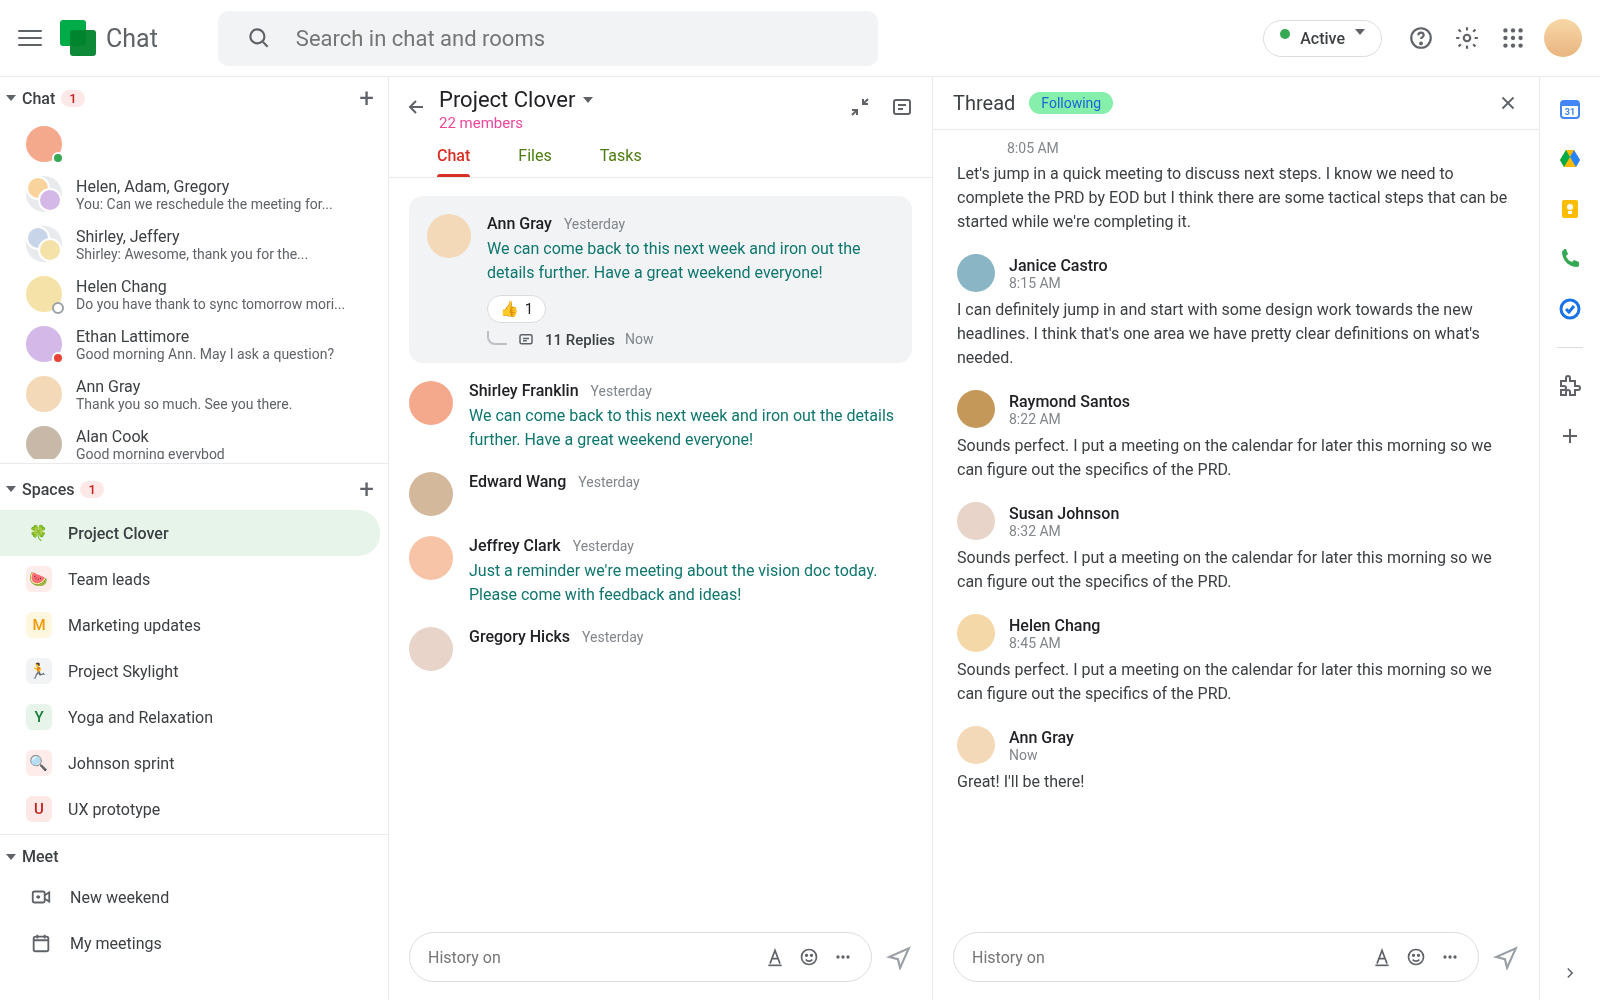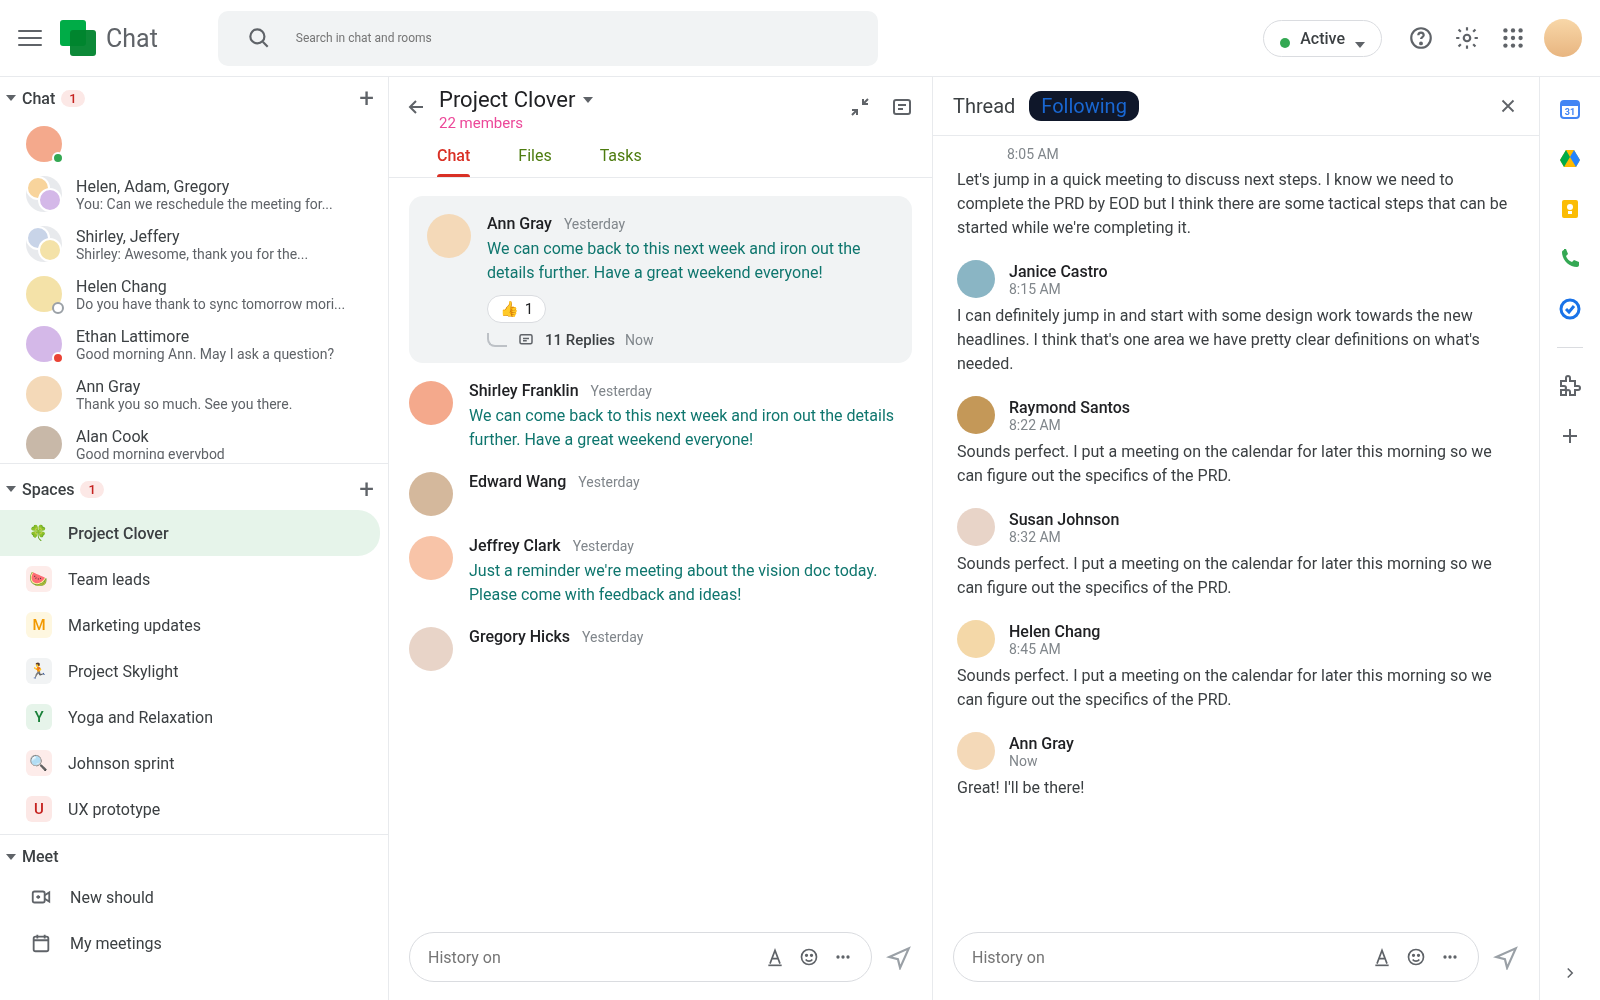--- a/index.html
+++ b/index.html
@@ -6,23 +6,23 @@
 body{background:#fff;color:#202124;font-size:14px;overflow:hidden;width:1600px;height:1000px}
 .app{display:flex;flex-direction:column;height:1000px}
 .topbar{display:flex;align-items:center;height:77px;padding:0 18px;border-bottom:1px solid #e8eaed}
 .hamburger{width:24px;height:24px;cursor:pointer;margin-right:18px;display:flex;flex-direction:column;justify-content:center;gap:5px}
 .hamburger span{display:block;height:2px;background:#5f6368;border-radius:2px}
 .logo{width:36px;height:36px;position:relative;margin-right:10px}
 .logo .sq1{position:absolute;width:26px;height:26px;background:#00ac47;border-radius:3px;top:0;left:0}
 .logo .sq2{position:absolute;width:26px;height:26px;background:#00832d;border-radius:3px;bottom:0;right:0;opacity:.95}
 .app-title{font-size:25px;color:#5f6368;font-weight:400;margin-right:60px}
 .searchbar{flex:0 0 660px;height:55px;background:#f1f3f4;border-radius:10px;display:flex;align-items:center;padding:0 18px;gap:14px}
-.searchbar input{border:none;background:transparent;outline:none;font-size:12px;color:#5f6368;flex:1}
+.searchbar input{border:none;background:transparent;outline:none;font-size:22px;color:#5f6368;flex:1}
 .spacer{flex:1}
-.status-pill{display:flex;align-items:flex-end;gap:10px;border:1px solid #dadce0;border-radius:22px;padding:8px 16px;cursor:pointer;margin-right:16px}
+.status-pill{display:flex;align-items:flex-start;gap:10px;border:1px solid #dadce0;border-radius:22px;padding:8px 16px;cursor:pointer;margin-right:16px}
 .status-dot{width:10px;height:10px;background:#34a853;border-radius:50%}
 .status-pill span{font-size:16px;font-weight:500;color:#3c4043}
 .topicon{width:26px;height:26px;color:#5f6368;cursor:pointer;margin:0 10px}
 .avatar{width:38px;height:38px;border-radius:50%;background:#f4c7a0;margin-left:8px}
 .body{display:flex;flex:1;min-height:0}
 .sidebar{width:389px;border-right:1px solid #e8eaed;display:flex;flex-direction:column;overflow:hidden}
 .sb-section-hdr{display:flex;align-items:center;padding:8px 14px 8px 6px;gap:6px}
 .caret{width:0;height:0;border-left:5px solid transparent;border-right:5px solid transparent;border-top:6px solid #5f6368;cursor:pointer}
 .sb-section-hdr .label{font-size:16px;font-weight:500;color:#3c4043}
 .badge{background:#fce8e6;color:#c5221f;font-size:13px;font-weight:500;border-radius:10px;padding:1px 8px}
@@ -65,34 +65,34 @@
 .messages{flex:1;overflow-y:auto;padding:18px 20px 0 20px}
 .msg-card{background:#f1f3f4;border-radius:14px;padding:18px 18px 14px;margin-bottom:18px}
 .msg{display:flex;gap:16px;margin-bottom:20px}
 .msg-avatar{width:44px;height:44px;border-radius:50%;flex-shrink:0;background:#dadce0}
 .msg-body{flex:1;min-width:0}
 .msg-hdr{display:flex;align-items:baseline;gap:12px;margin-bottom:4px}
 .msg-name{font-size:16px;font-weight:500;color:#202124}
 .msg-time{font-size:14px;color:#80868b}
 .msg-text{font-size:16px;color:#0f766e;line-height:1.5}
 .reaction{display:inline-flex;align-items:center;gap:6px;background:#fff;border:1px solid #dadce0;border-radius:16px;padding:4px 12px;margin-top:10px;font-size:15px;cursor:pointer}
-.replies-row{display:flex;align-items:center;gap:10px;margin-left:60px;margin-top:6px}
+.replies-row{display:flex;gap:10px;margin-left:60px;margin-top:6px}
 .reply-arrow{width:20px;height:14px;border-left:2px solid #bdc1c6;border-bottom:2px solid #bdc1c6;border-bottom-left-radius:8px}
 .reply-icon{width:18px;height:18px;color:#5f6368}
 .replies-row .count{font-size:15px;font-weight:500;color:#3c4043}
 .replies-row .now{font-size:14px;color:#80868b}
 .composer-row{display:flex;align-items:center;padding:18px 20px;gap:14px}
 .composer{flex:1;border:1px solid #dadce0;border-radius:28px;height:50px;display:flex;align-items:center;padding:0 18px;gap:14px}
 .composer input{flex:1;border:none;outline:none;font-size:16px;color:#5f6368}
 .comp-icon{width:20px;height:20px;color:#5f6368;cursor:pointer}
 .send-icon{width:26px;height:26px;color:#9aa0a6;cursor:pointer}
 .thread{flex:1;display:flex;flex-direction:column;min-width:0;border-right:1px solid #e8eaed}
 .thread-hdr{display:flex;align-items:center;padding:14px 20px;gap:14px;border-bottom:1px solid #e8eaed}
 .thread-title{font-size:20px;color:#3c4043}
-.following-chip{background:#0f172a;color:#1967d2;font-size:20px;border-radius:12px;padding:3px 12px}
+.following-chip{background:#86efac;color:#1967d2;font-size:14px;border-radius:12px;padding:3px 12px}
 .close-x{margin-left:auto;width:22px;height:22px;color:#5f6368;cursor:pointer}
 .thread-msgs{flex:1;overflow-y:auto;padding:10px 24px 0}
 .tmsg{margin-bottom:20px}
 .tmsg-hdr{display:flex;align-items:center;gap:14px;margin-bottom:6px}
 .tmsg-avatar{width:38px;height:38px;border-radius:50%;background:#dadce0;flex-shrink:0}
 .tmsg-name{font-size:16px;font-weight:500;color:#202124}
 .tmsg-time{font-size:14px;color:#80868b}
 .tmsg-text{font-size:16px;color:#3c4043;line-height:1.5}
 .tmsg-truncated{margin-left:50px;margin-bottom:6px}
 .rail{width:60px;display:flex;flex-direction:column;align-items:center;padding-top:20px;gap:26px;position:relative}
@@ -266,21 +266,21 @@
         <div class="caret"></div>
         <span class="label">Meet</span>
       </div>
       <div id="meet-list">
           <div class="meet-item">
             <svg class="meet-icon" viewBox="0 0 24 24" fill="none" stroke="#5f6368" stroke-width="2">
               <rect x="3" y="6" width="13" height="12" rx="2"></rect>
               <path d="M16 10l5-3v10l-5-3"></path>
               <path d="M9 10v4M7 12h4"></path>
             </svg>
-            <span class="space-label">New should</span>
+            <span class="space-label">New weekend</span>
           </div>
           <div class="meet-item">
             <svg class="meet-icon" viewBox="0 0 24 24" fill="none" stroke="#5f6368" stroke-width="2">
               <rect x="4" y="5" width="16" height="16" rx="2"></rect>
               <path d="M4 9h16M8 3v4M16 3v4"></path>
             </svg>
             <span class="space-label">My meetings</span>
           </div>
         </div>
     </div>

